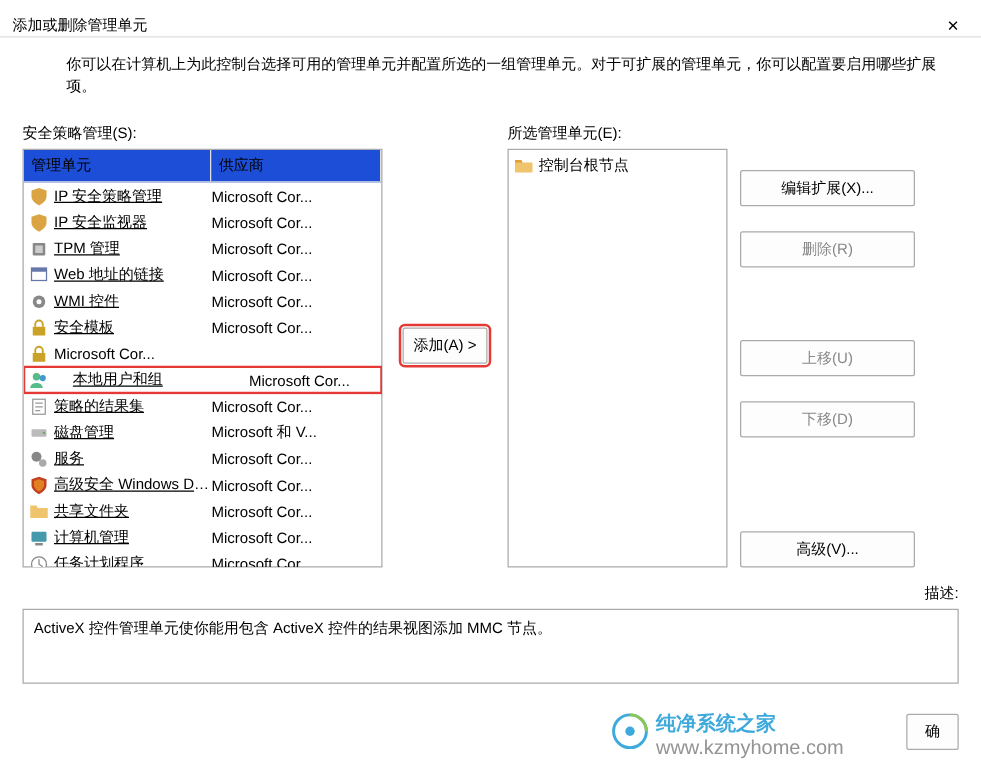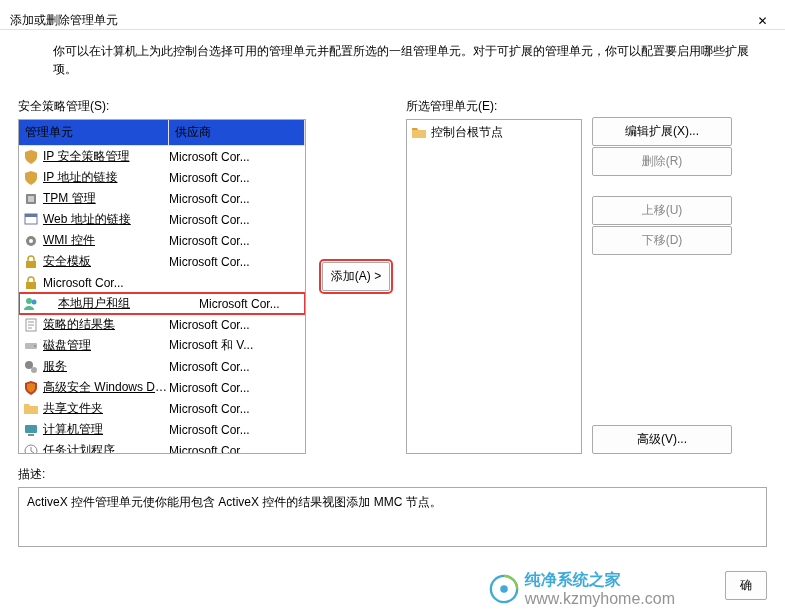--- a/index.html
+++ b/index.html
@@ -9,21 +9,21 @@
 .titlebar-text { flex: 1; font-size: 12px; }
 .close-btn { width: 45px; height: 30px; display: flex; align-items: center; justify-content: center; cursor: pointer; font-size: 14px; }
 
 .content { padding: 12px 18px 0 18px; }
 .desc-top { margin-bottom: 20px; line-height: 1.5; margin-left: 35px; }
 
 .main-row { display: flex; gap: 10px; }
 .col-left { width: 288px; }
 .col-mid { width: 80px; display: flex; align-items: center; justify-content: center; }
 .col-sel { width: 176px; }
-.col-right { width: 140px; display: flex; flex-direction: column; gap: 1px; }
+.col-right { width: 140px; display: flex; flex-direction: column; gap: 20px; }
 
 .section-label { margin-bottom: 4px; }
 .grid-box { border: 1px solid #aaa; height: 335px; background: #fff; overflow: hidden; display: flex; flex-direction: column; }
 .grid-header { display: flex; background: #1d4ed8; border-bottom: 1px solid #e0e0e0; }
 .grid-header .gh { padding: 4px 6px; border-right: 1px solid #e0e0e0; }
 .gh-name { width: 150px; }
 .gh-vendor { flex: 1; }
 .grid-body { flex: 1; overflow-y: auto; }
 .grid-row { display: flex; align-items: center; height: 21px; padding: 0 4px; cursor: default; }
 .grid-row .ic { width: 16px; height: 16px; margin-right: 4px; display: flex; align-items: center; justify-content: center; }
@@ -34,29 +34,29 @@
 .selected-box { border: 1px solid #aaa; height: 335px; background: #fff; }
 .sel-root { display: flex; align-items: center; padding: 4px; }
 .sel-root .ic { width: 16px; height: 16px; margin-right: 4px; }
 
 .btn { border: 1px solid #aaa; background: #fdfdfd; padding: 5px 8px; cursor: pointer; text-align: center; border-radius: 2px; }
 .btn.disabled { color: #888; cursor: default; }
 .btn.highlighted-btn { outline: 2px solid #e53935; outline-offset: 1px; }
 
 .right-spacer { flex: 1; }
 
-.desc-label { margin-top: 12px; }
+.desc-label { margin-top: 12px; text-align: right; }
 .desc-box { border: 1px solid #aaa; height: 60px; padding: 6px 8px; margin-top: 4px; background: #fff; }
 
 .footer { position: absolute; bottom: 12px; right: 18px; display: flex; gap: 8px; }
 .footer .btn { width: 42px; padding:5px 0; overflow:hidden; white-space:nowrap; }
 
 .ic svg { width: 16px; height: 16px; }
 
-.watermark { position: absolute; bottom: 4px; right: 110px; display: flex; align-items: center; gap: 6px; opacity: 0.9; }
+.watermark { position: absolute; bottom: 4px; right: 110px; display: flex; gap: 6px; opacity: 0.9; }
 .wm-logo { width: 30px; height: 30px; }
 .wm-text { display: flex; flex-direction: column; line-height: 1.2; }
 .wm-cn { font-size: 16px; color: #2aa0d8; font-weight: bold; }
 .wm-url { font-size: 16px; color: #888; }
 
 
 .grid-body::-webkit-scrollbar { width: 16px; }
 .grid-body::-webkit-scrollbar-track { background: #f0f0f0; }
 .grid-body::-webkit-scrollbar-thumb { background: #c0c0c0; }
 </style>
@@ -91,21 +91,21 @@
               </span>
     <span class="nm">IP 安全策略管理</span>
     <span class="vd">Microsoft Cor...</span>
   </div>
             <div class="grid-row">
     <span class="ic">
                 <svg viewBox="0 0 16 16">
                   <path fill="#d9a441" d="M8 1l6 2v5c0 4-6 7-6 7S2 12 2 8V3z"></path>
                 </svg>
               </span>
-    <span class="nm">IP 地址的链接</span>
+    <span class="nm">IP 安全监视器</span>
     <span class="vd">Microsoft Cor...</span>
   </div>
             <div class="grid-row">
     <span class="ic">
                 <svg viewBox="0 0 16 16">
                   <rect x="3" y="3" width="10" height="10" fill="#888" rx="1"></rect>
                   <rect x="5" y="5" width="6" height="6" fill="#ccc"></rect>
                 </svg>
               </span>
     <span class="nm">TPM 管理</span>

